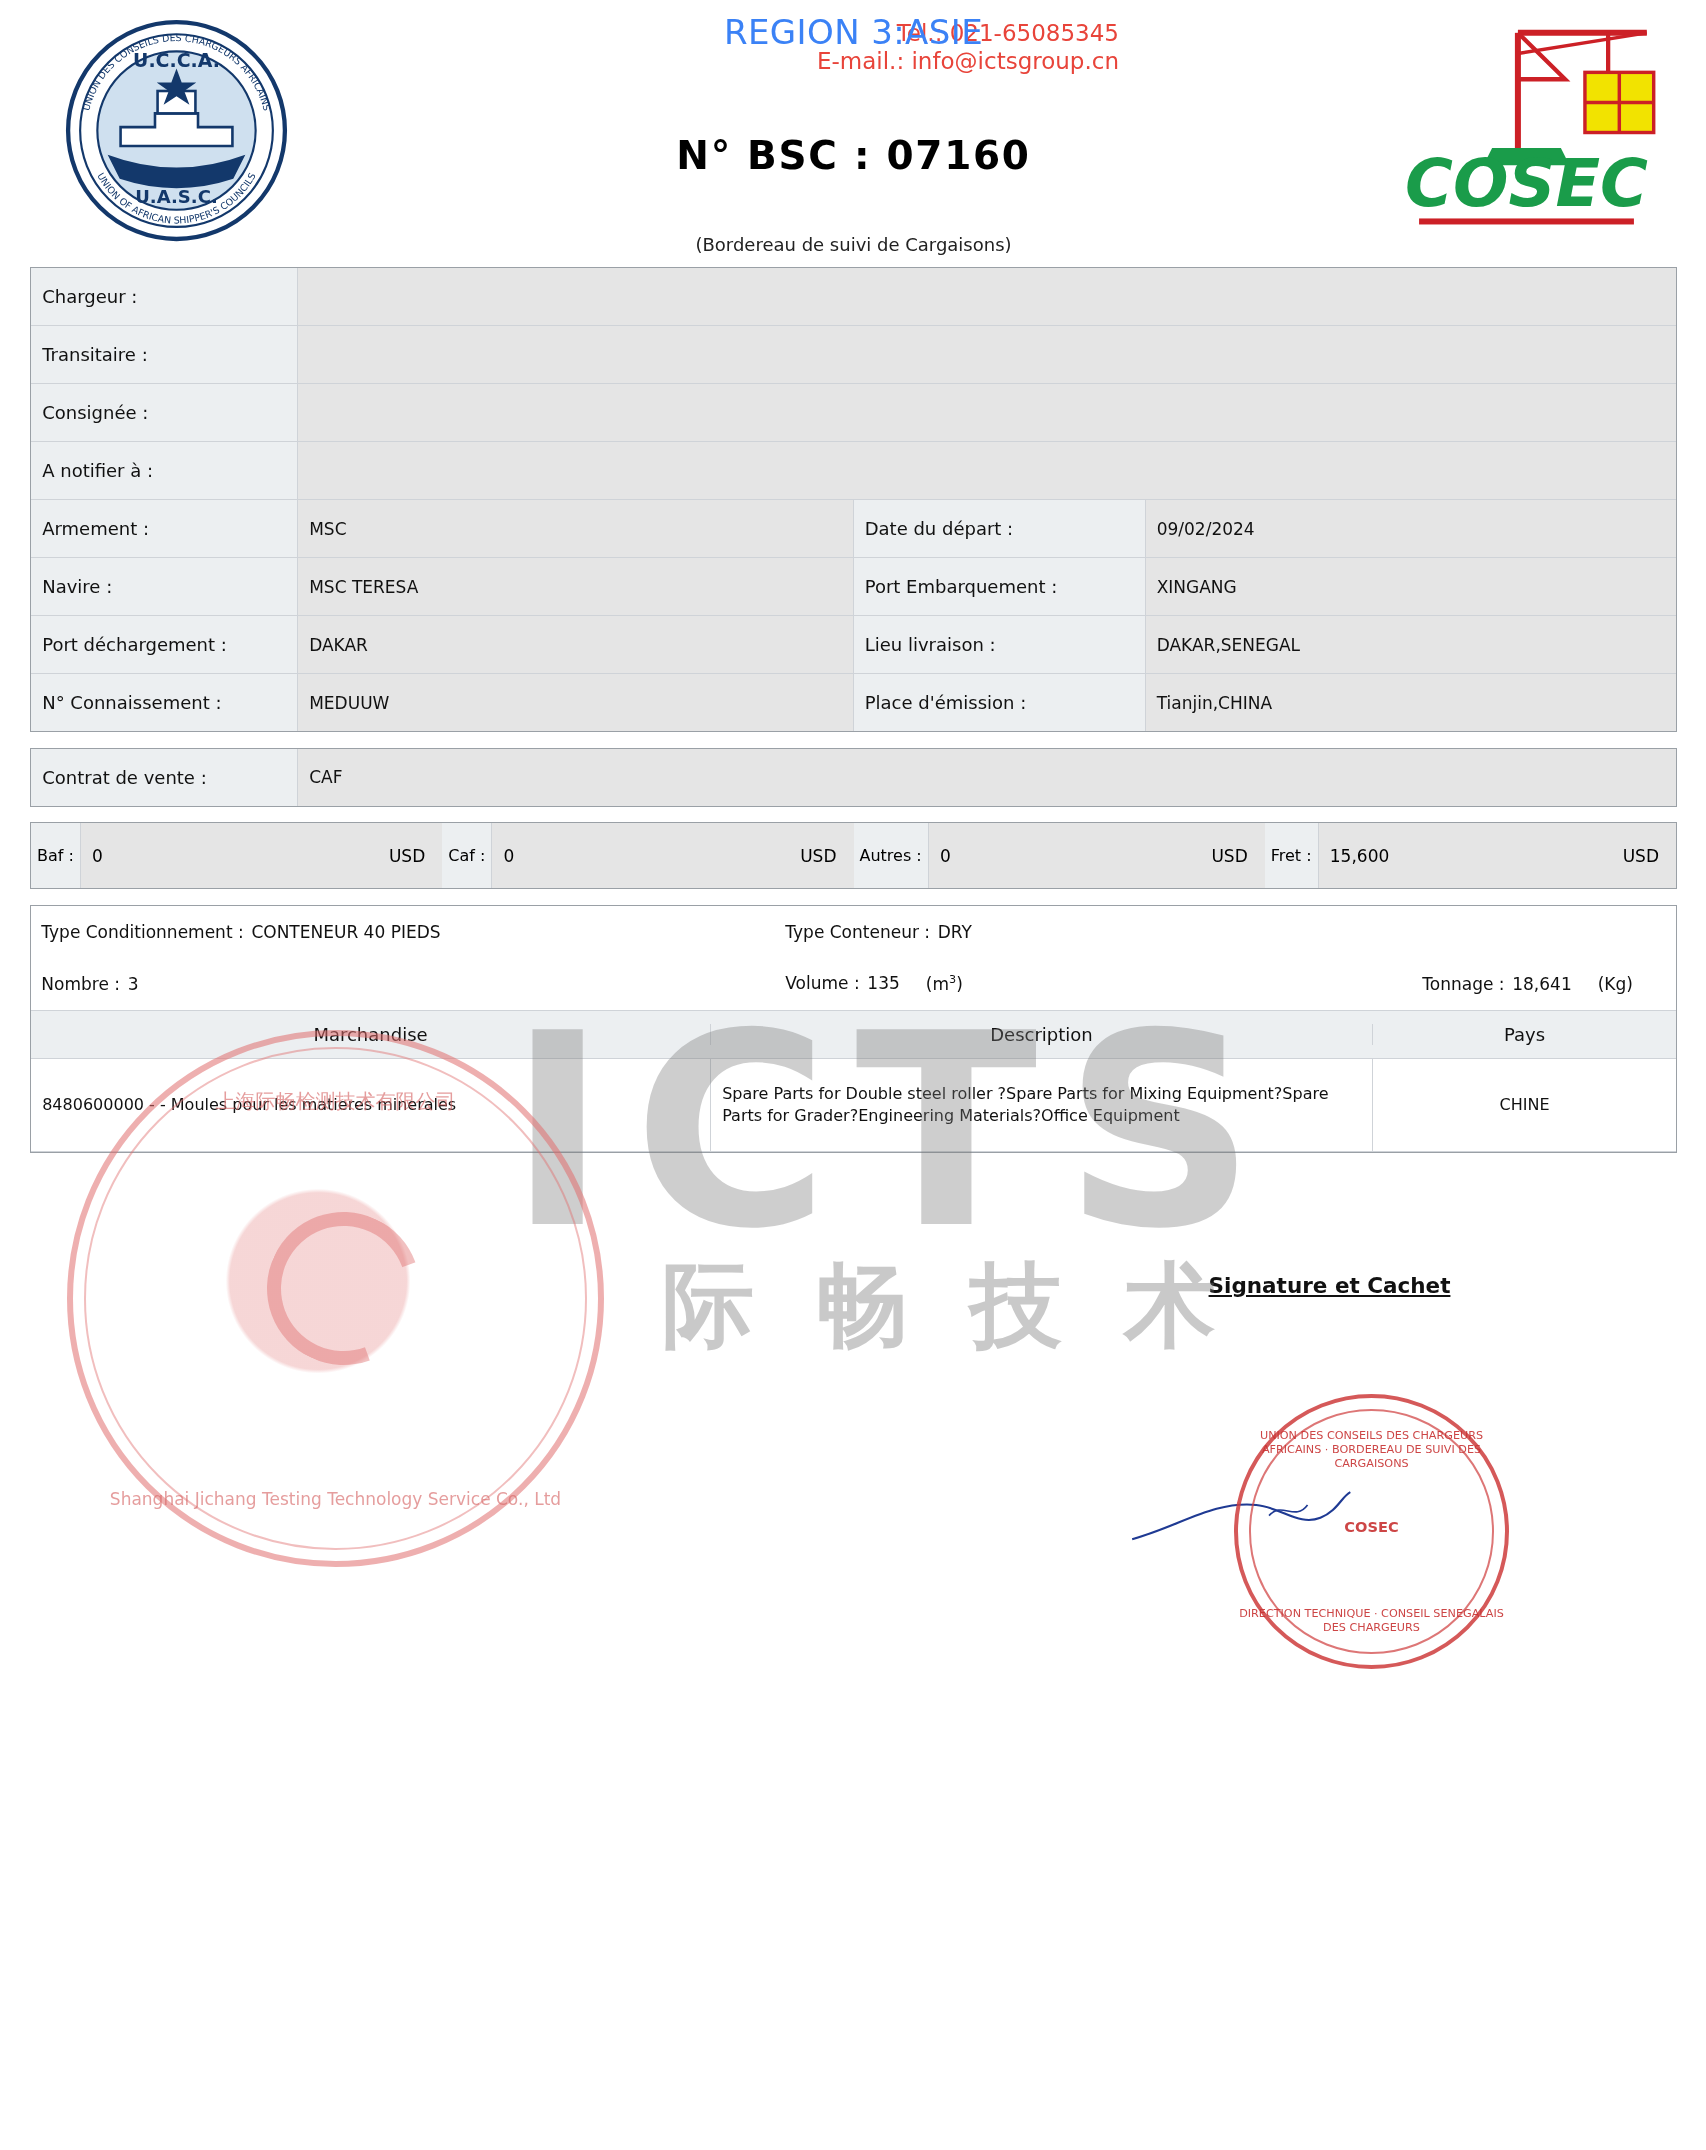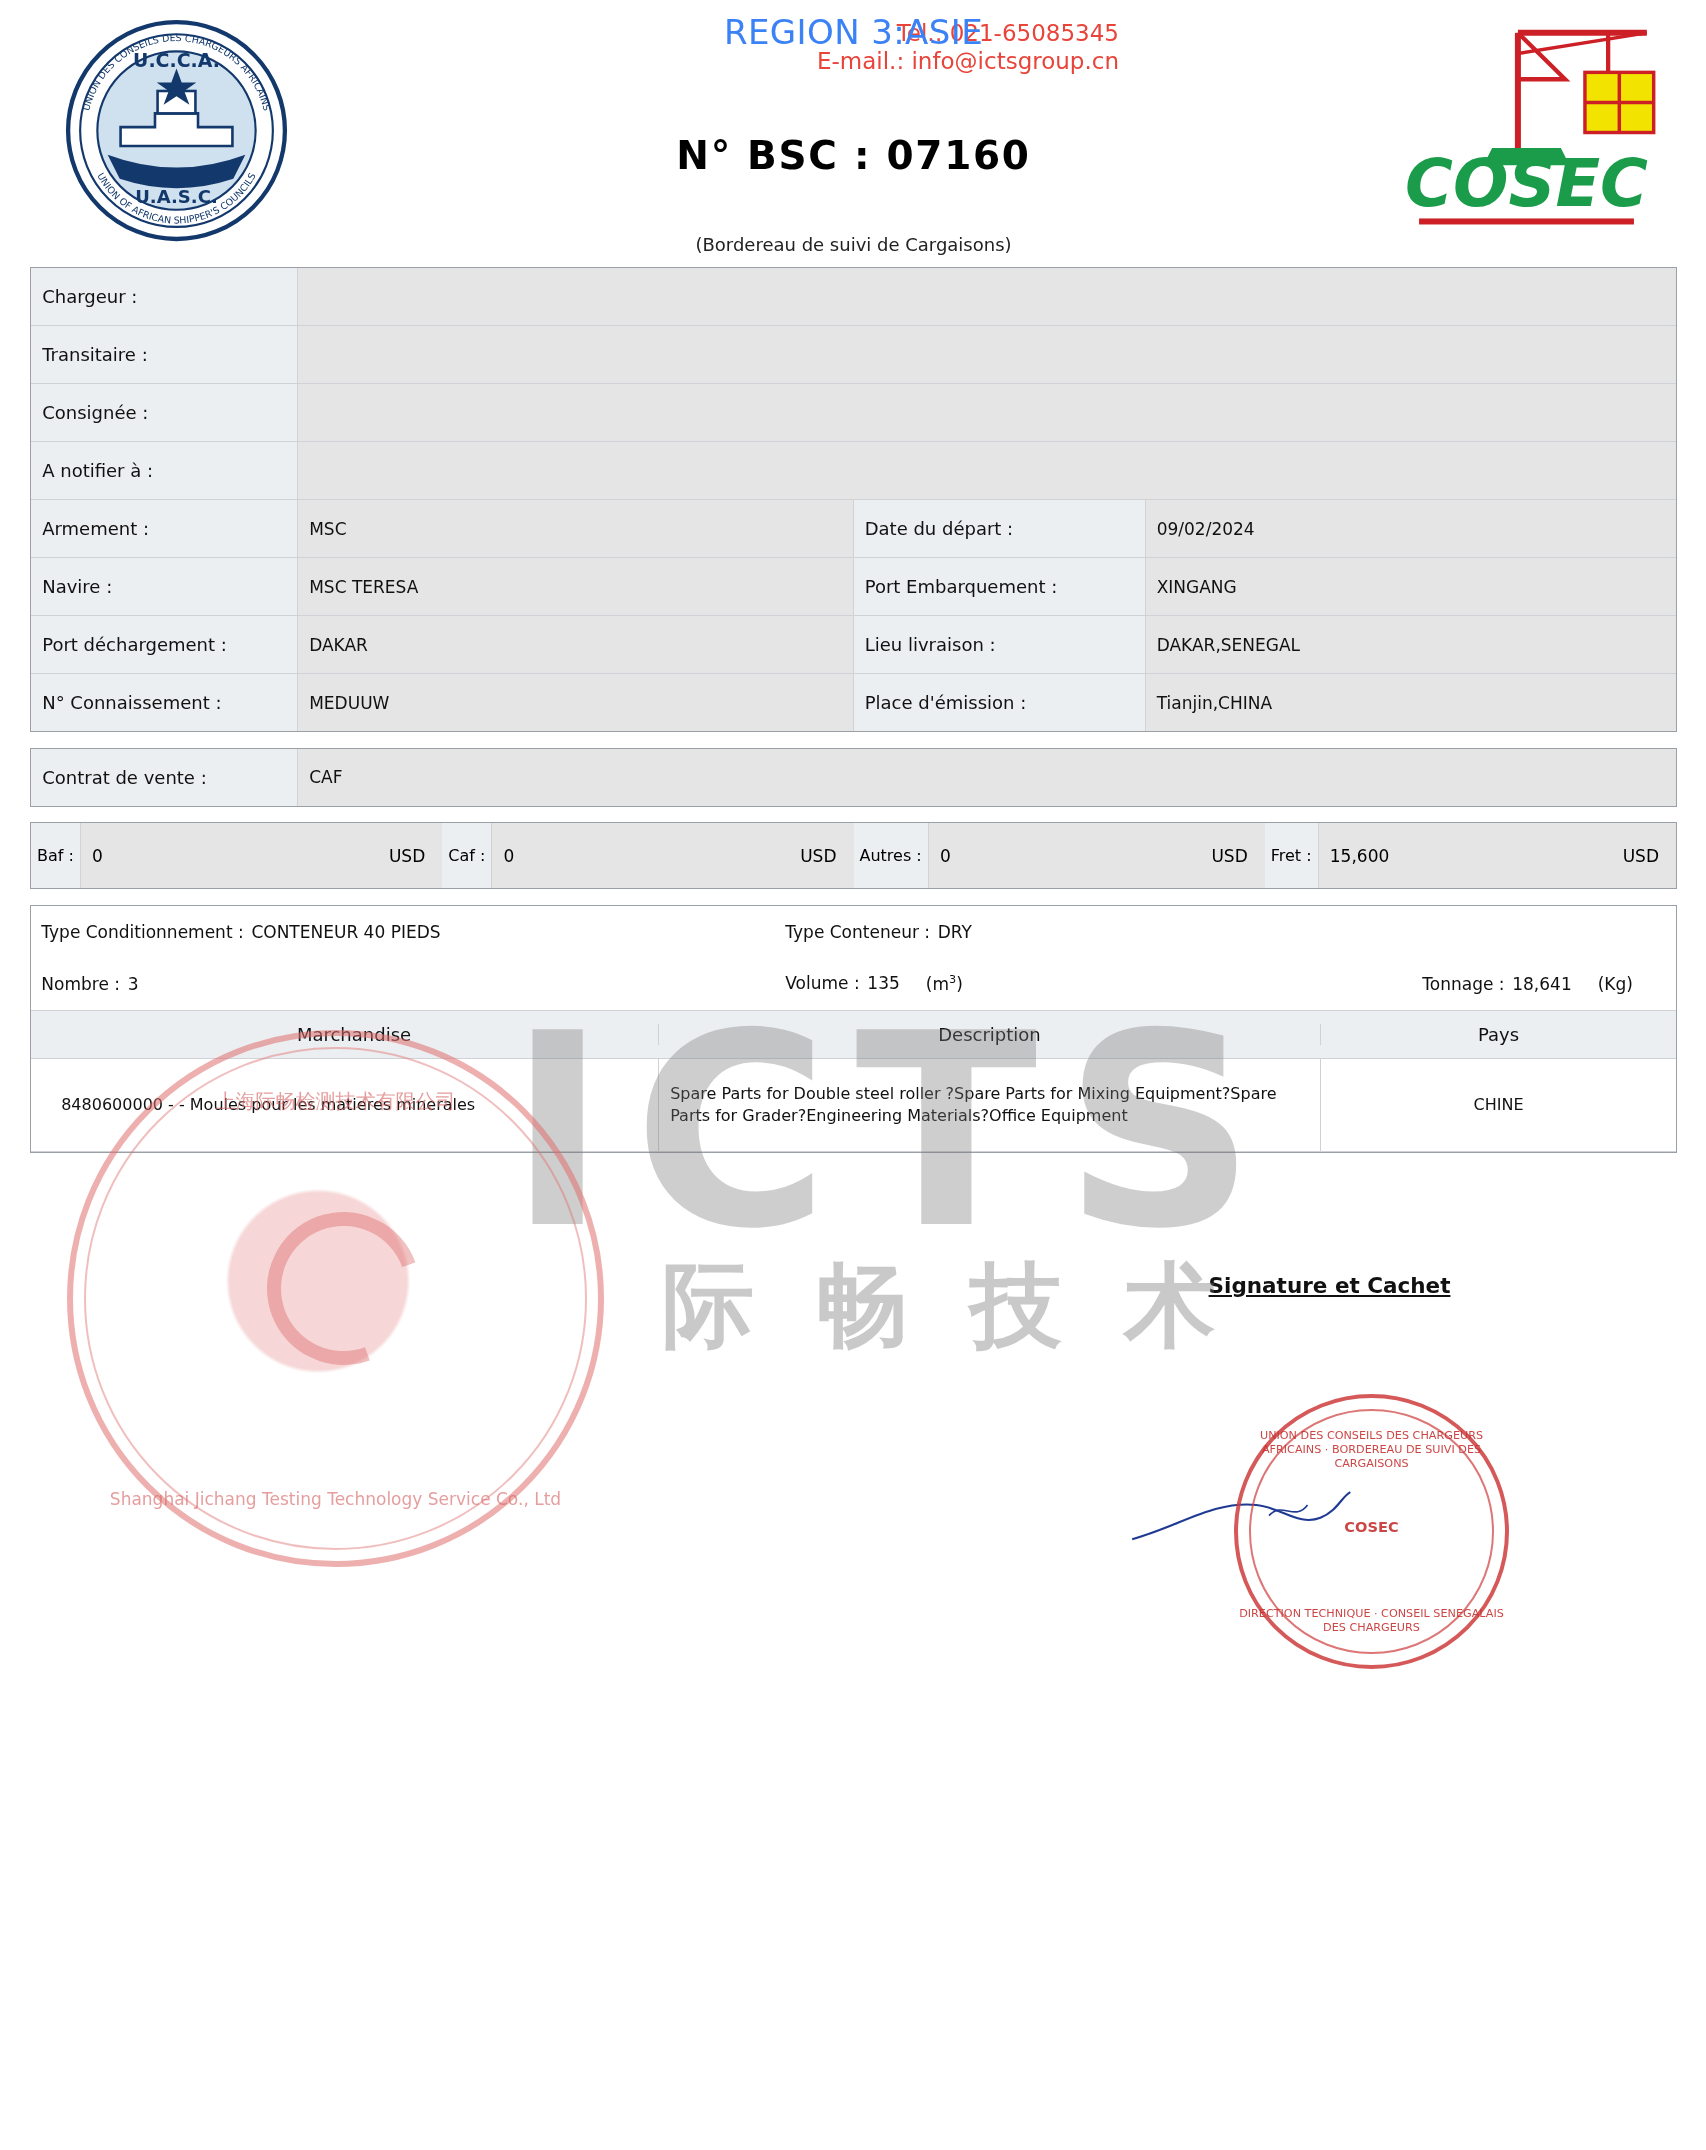--- a/index.html
+++ b/index.html
@@ -187,21 +187,21 @@
     font-size: 18px;
     color: #111;
     font-weight: normal;
   }
   .mtable-row {
     display: flex;
     align-items: stretch;
     min-height: 92px;
     border-bottom: 0.9px solid #cfd3d8;
   }
-  .col-march { width: 628px; border-right: 0.9px solid #cfd3d8; box-sizing: border-box; display:flex; align-items:center;padding-left:19px; }
+  .col-march { width: 680px; border-right: 0.9px solid #cfd3d8; box-sizing: border-box; display:flex; align-items:center; }
   .col-desc  { width: 662px; border-right: 0.9px solid #cfd3d8; box-sizing: border-box; display:flex; align-items:center;}
   .col-pays  { flex: 1; box-sizing: border-box; display:flex; align-items:center; justify-content:center;}
   .cell-txt {
     font-size: 16px;
     color: #111;
     padding: 6px 11.2px;
     line-height: 1.35;
   }
 
   

